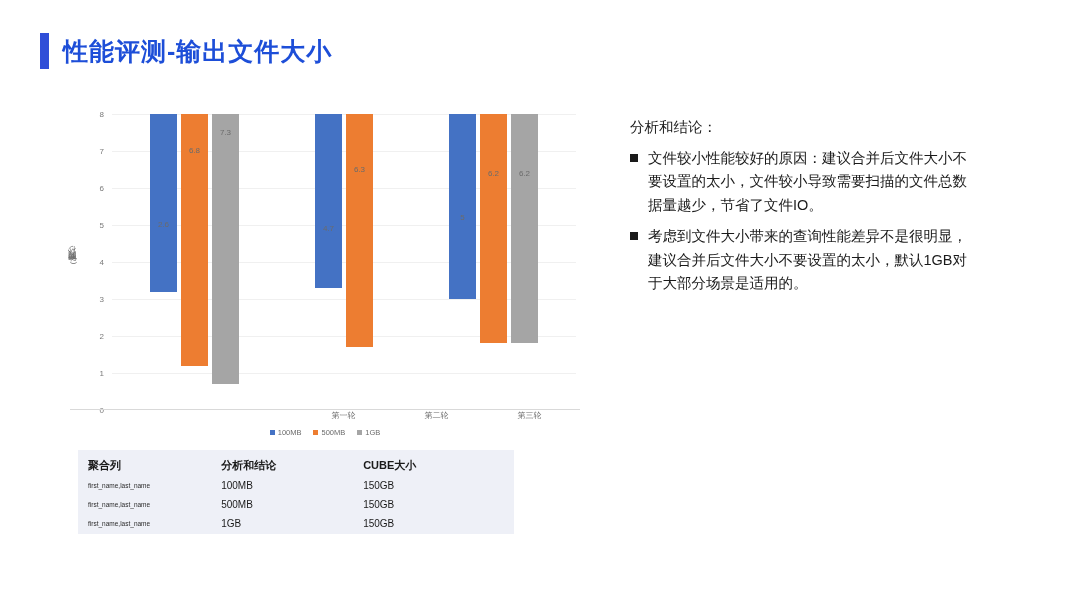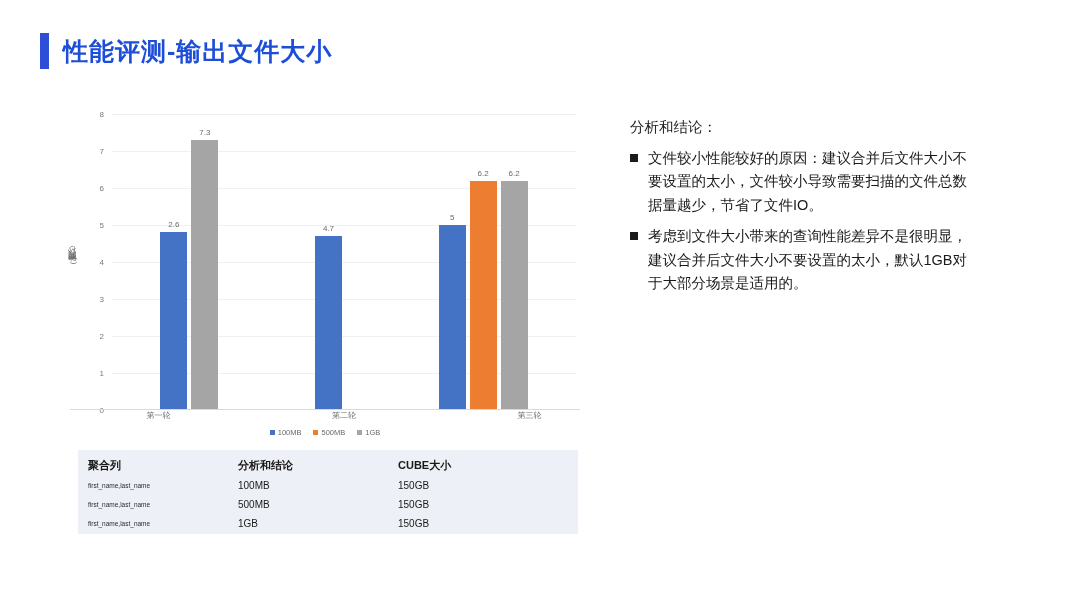--- a/index.html
+++ b/index.html
@@ -36,50 +36,50 @@
   }
   .grid { position: absolute; left: 42px; right: 4px; top: 0; bottom: 0; }
   .gridline { position: absolute; left: 0; right: 0; height: 1px; background: #f0f0f0; }
   .axis-base { position: absolute; left: 0; right: 0; bottom: 0; height: 1px; background: #d9d9d9; }
 
   .plot {
     position: absolute; left: 42px; right: 4px; top: 0; bottom: 0;
     display: flex; align-items: flex-end; justify-content: space-around;
   }
   .group { position: relative; height: 100%; display: flex; align-items: flex-end; gap: 4px; }
-  .bar-wrap { position: relative; width: 27px; height: 100%; display: flex; align-items: flex-end; }
+  .bar-wrap { position: relative; width: 27px; height: 100%; display: flex; align-items: flex-start; }
   .bar { width: 100%; }
   .bar.c0 { background: #4472c4; }
   .bar.c1 { background: #ed7d31; }
   .bar.c2 { background: #a5a5a5; }
   .bar-label {
     position: absolute; left: 50%; transform: translateX(-50%);
     font-size: 8px; color: #6b6b6b; white-space: nowrap;
   }
 
   .xlabels {
     position: absolute; left: 42px; right: 4px; top: 296px; height: 18px;
-    display: flex; justify-content: space-between; align-items: flex-start;
+    display: flex; justify-content: flex-end; align-items: flex-start;
   }
   .xlabel { font-size: 8px; color: #6b6b6b; width: 93px; text-align: center; }
 
   .legend {
     position: absolute; left: 0; right: 0; top: 314px;
     display: flex; justify-content: center; gap: 12px; align-items: center;
   }
   .legend-item { display: flex; align-items: center; gap: 3px; }
   .legend-swatch { width: 5px; height: 5px; }
   .legend-swatch.c0 { background: #4472c4; }
   .legend-swatch.c1 { background: #ed7d31; }
   .legend-swatch.c2 { background: #a5a5a5; }
   .legend-text { font-size: 7.5px; color: #6b6b6b; }
 
   
   .table-panel {
-    position: absolute; left: 78px; top: 450px; width: 500px; height: 84px;
+    position: absolute; left: 78px; top: 450px; width: 436px; height: 84px;
     background: #eef0f7;
   }
   .trow { display: flex; align-items: center; }
   .trow.head { height: 26px; padding-top: 4px; }
   .trow.body { height: 19px; }
   .cell { padding-left: 0; }
   .c-a { width: 160px; padding-left: 10px; }
   .c-b { width: 160px; }
   .c-c { width: 170px; }
   .th { font-size: 11px; font-weight: bold; color: #1a1a1a; }
@@ -140,28 +140,36 @@
           <div class="gridline" style="top: 12.5%;"></div>
           <div class="gridline" style="top: 0%;"></div>
         </div>
       <div class="plot">
           <div class="group">
             <div class="bar-wrap">
               <div class="bar c0" style="height: 60%;"></div>
               <div class="bar-label" style="bottom: calc(60% + 3px);">2.6</div>
             </div>
             <div class="bar-wrap">
+              <div class="bar c1" style="height: 85%;"></div>
+              <div class="bar-label" style="bottom: calc(85% + 3px);">6.8</div>
+            </div>
+            <div class="bar-wrap">
               <div class="bar c2" style="height: 91.25%;"></div>
               <div class="bar-label" style="bottom: calc(91.25% + 3px);">7.3</div>
             </div>
           </div>
           <div class="group">
             <div class="bar-wrap">
               <div class="bar c0" style="height: 58.75%;"></div>
               <div class="bar-label" style="bottom: calc(58.75% + 3px);">4.7</div>
+            </div>
+            <div class="bar-wrap">
+              <div class="bar c1" style="height: 78.75%;"></div>
+              <div class="bar-label" style="bottom: calc(78.75% + 3px);">6.3</div>
             </div>
           </div>
           <div class="group">
             <div class="bar-wrap">
               <div class="bar c0" style="height: 62.5%;"></div>
               <div class="bar-label" style="bottom: calc(62.5% + 3px);">5</div>
             </div>
             <div class="bar-wrap">
               <div class="bar c1" style="height: 77.5%;"></div>
               <div class="bar-label" style="bottom: calc(77.5% + 3px);">6.2</div>

